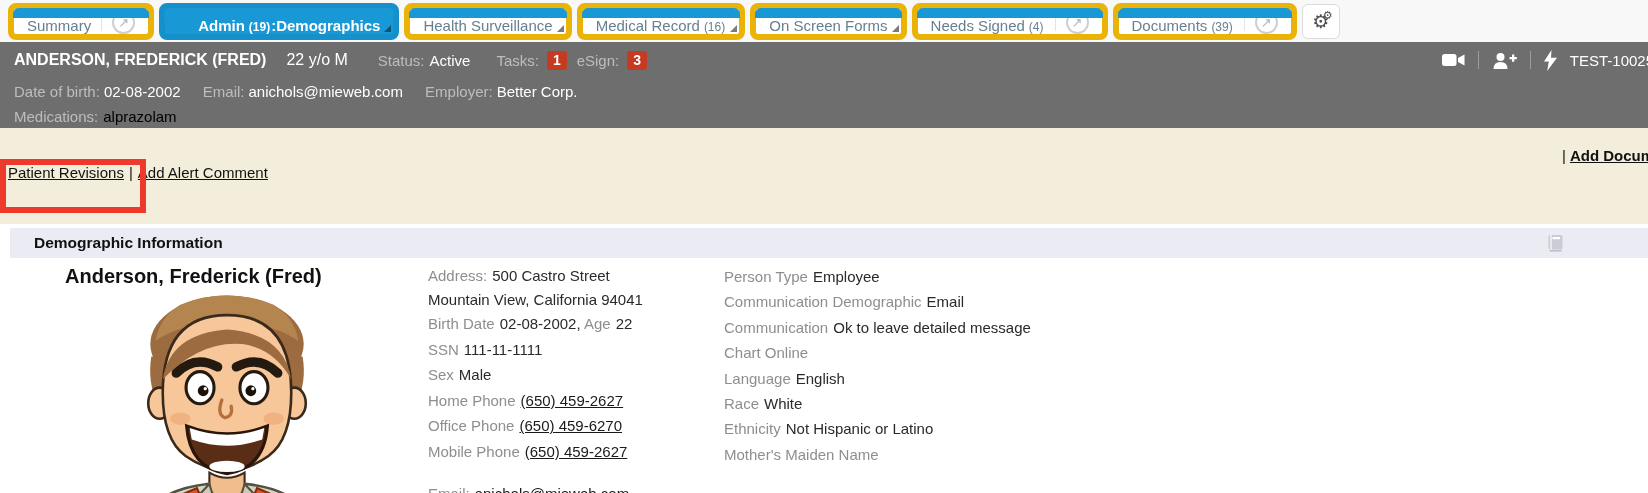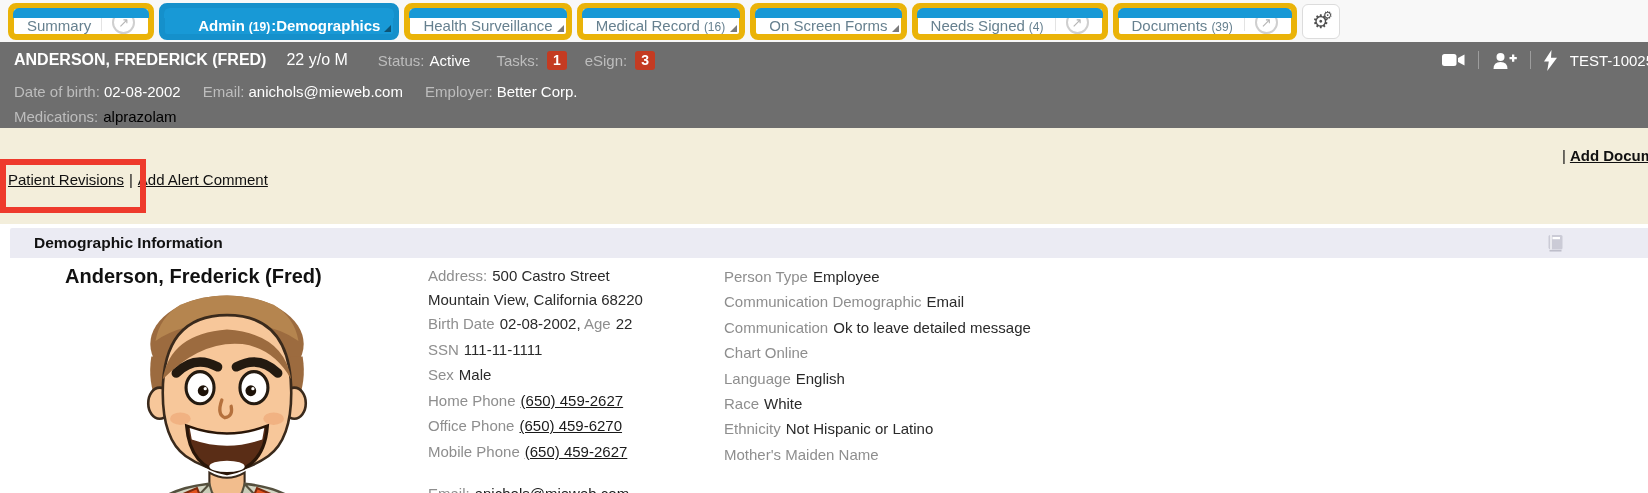--- a/index.html
+++ b/index.html
@@ -28,36 +28,36 @@
   .gear-main { font-size:19px; color:#4f4f4f; line-height:1; }
   .gear-small { position:absolute; font-size:11px; color:#4f4f4f; top:5px; right:6px; line-height:1; }
 
   
   .hdr1 { height:36px; background:#6e6e6e; display:flex; align-items:center;
           color:#fff; padding:0 14px; position:relative; }
   .p-name { font-weight:bold; font-size:16px; }
   .p-agesex { font-size:16px; margin-left:20px; }
   .h-lab { color:#bdbdbd; font-size:15px; }
   .h-val { color:#fff; font-size:15px; margin-left:5px; }
-  .g30 { margin-left:30px; } .g26 { margin-left:26px; } .g22 { margin-left:18px; }
+  .g30 { margin-left:30px; } .g26 { margin-left:26px; } .g22 { margin-left:10px; }
   .badge { display:inline-block; background:#c43b22; color:#fff; font-weight:bold;
            font-size:14px; padding:1px 6px 2px; border-radius:3px; margin-left:8px; cursor:pointer; }
   .hdr1-right { position:absolute; right:-6px; top:0; height:36px; display:flex;
                 align-items:center; gap:13px; }
   .vdiv { width:1px; height:18px; background:#9d9d9d; }
   .chart-id { color:#fff; font-size:15px; white-space:nowrap; }
   .h-icon { display:flex; align-items:center; cursor:pointer; }
 
   .hdr2 { height:50px; background:#6e6e6e; padding:1px 14px 0; line-height:25px; font-size:15px; }
   .hdr2 .h-val { margin-left:4px; margin-right:18px; }
   .med-val { color:#000000; font-size:15px; margin-left:5px; }
 
   
   .band { position:relative; height:96px; background:#f3eedb; }
-  .band-links { position:absolute; left:8px; top:43px; font-size:15px; color:#111; white-space:nowrap; }
+  .band-links { position:absolute; left:8px; top:36px; font-size:15px; color:#111; white-space:nowrap; }
   .band-links a, .add-doc a { color:#111; text-decoration:underline; cursor:pointer; }
   .band-sep { margin:0 5px; }
   .add-doc { position:absolute; left:1562px; top:19px; font-size:15px; color:#111; white-space:nowrap; }
   .add-doc a { font-weight:bold; margin-left:4px; }
   .redbox { position:absolute; left:0; top:31px; width:146px; height:54px;
             border:6px solid #ee3a2c; z-index:6; pointer-events:none; }
 
   
   .gap { height:4px; background:#fff; }
   .panel { margin-left:10px; width:1652px; }
@@ -236,21 +236,21 @@
         </g>
         <path d="M100 206 L110 206 L107 220 L103 220 Z" fill="#e2531f" stroke="#7e2a0c" stroke-width="1.5"></path>
       </svg>
     </div>
 
     <div class="col col-left">
       <div class="addr-line">
         <span class="f-label">Address:</span><span class="f-value">500 Castro Street</span>
       </div>
       <div class="addr-line">
-        <span class="f-value">Mountain View, California 68220</span>
+        <span class="f-value">Mountain View, California 94041</span>
       </div>
       <div class="f-row">
         <span class="f-label">Birth Date</span><span class="f-value">02-08-2002,</span> <span class="f-label">Age</span><span class="f-value">22</span>
       </div>
       <div class="f-row">
         <span class="f-label">SSN</span><span class="f-value">111-11-1111</span>
       </div>
       <div class="f-row">
         <span class="f-label">Sex</span><span class="f-value">Male</span>
       </div>

